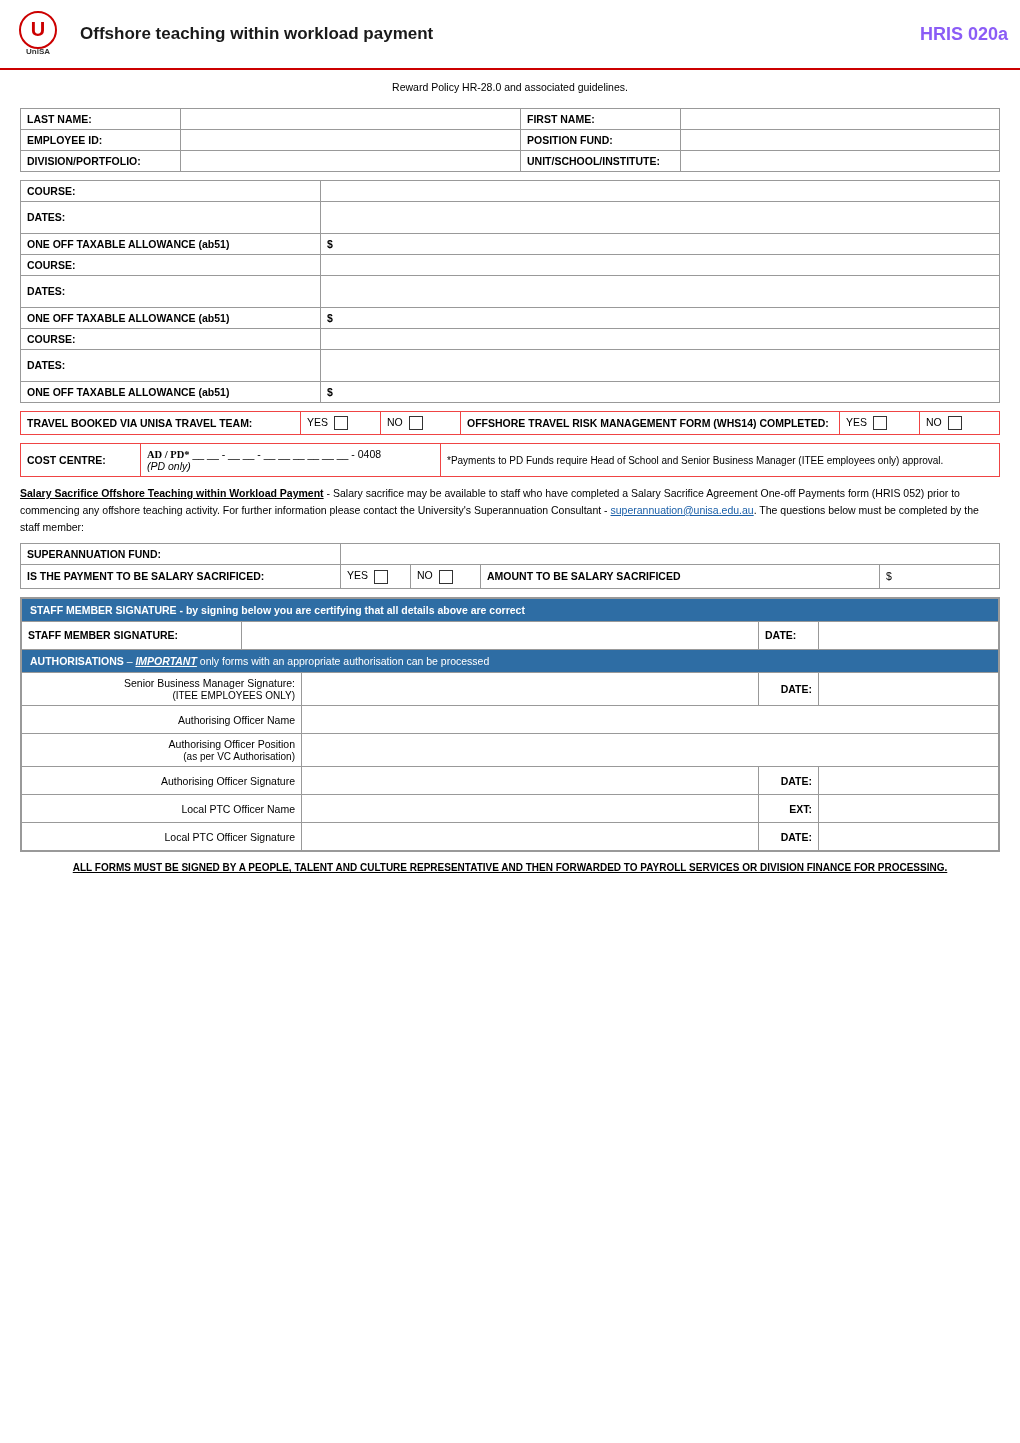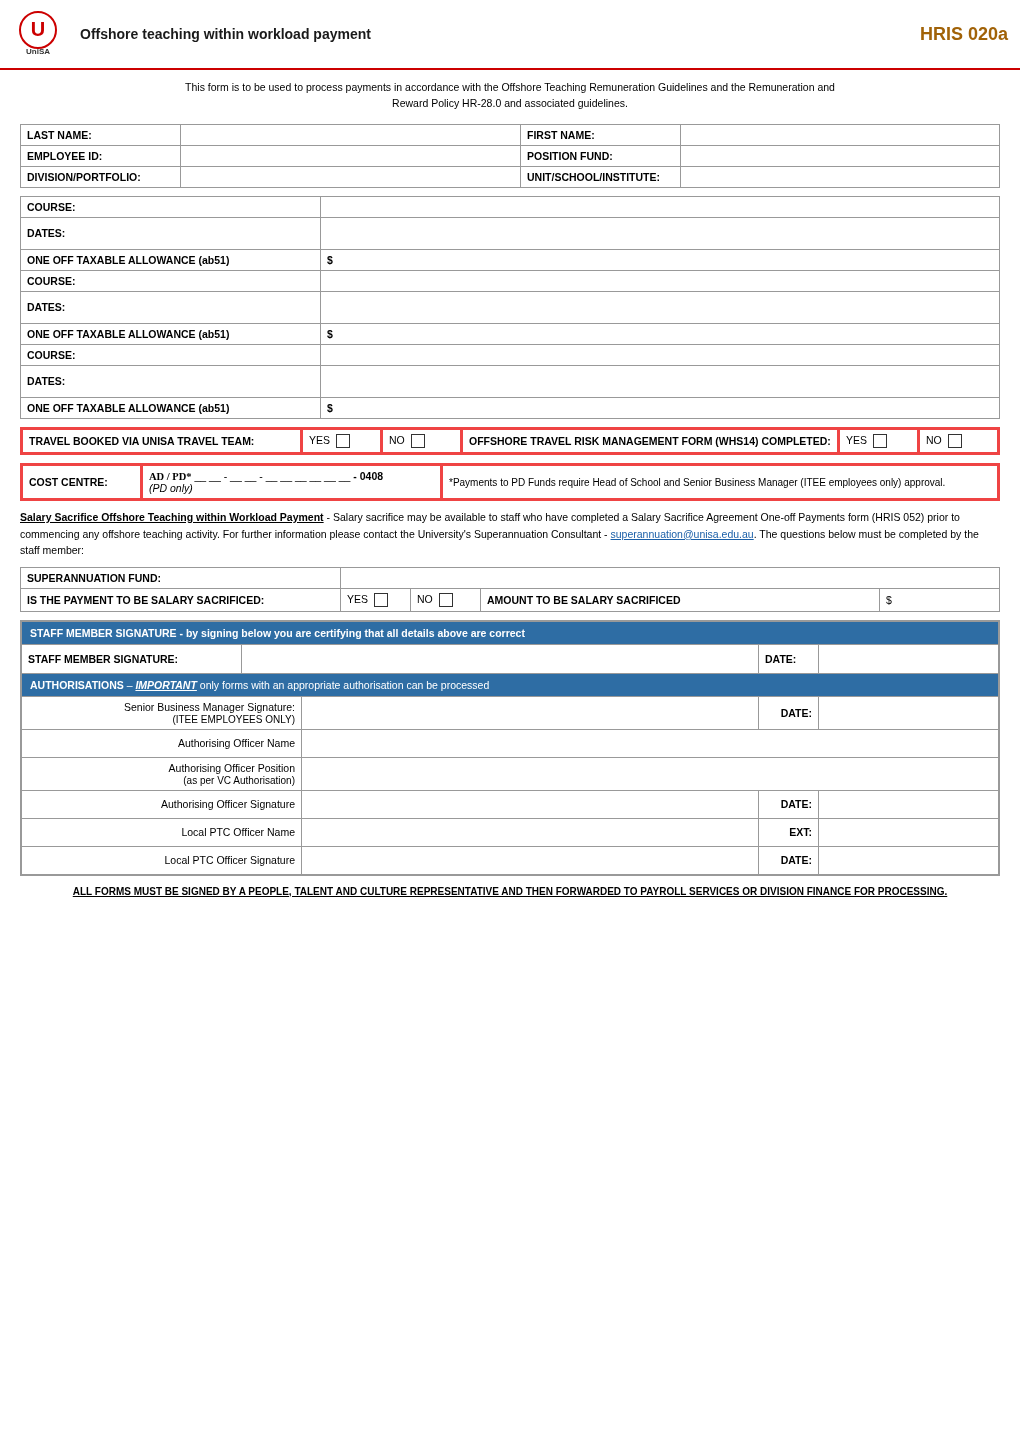--- a/index.html
+++ b/index.html
@@ -21,28 +21,28 @@
       background: #fff;
     }
     .header-logo {
       width: 52px;
       height: 52px;
       margin-right: 16px;
       flex-shrink: 0;
     }
     .header-title {
       flex: 1;
-      font-size: 14px;
+      font-size: 17px;
       font-weight: bold;
       color: #1a1a1a;
     }
     .header-code {
       font-size: 18px;
       font-weight: bold;
-      color: #a16207;
+      color: #8b5cf6;
     }
 
     
     .content {
       padding: 10px 20px 20px 20px;
     }
 
     .intro-text {
       text-align: center;
       font-size: 10.5px;
@@ -92,21 +92,21 @@
     .cb {
       width: 14px;
       height: 14px;
       border: 1px solid #333;
       display: inline-block;
       vertical-align: middle;
     }
 
     
     .travel-table td {
-      border: 3px solid #ef4444;
+      border: 1px solid #ef4444;
       vertical-align: middle;
     }
 
     
     .sacrifice-table td {
       border: 1px solid #999;
       vertical-align: middle;
     }
 
     
@@ -177,21 +177,20 @@
     <text x="26" y="28" text-anchor="middle" font-size="20" font-weight="bold" fill="#c00" font-family="Arial">U</text>
     <text x="26" y="46" text-anchor="middle" font-size="8" font-weight="bold" fill="#333" font-family="Arial">UniSA</text>
   </svg>
   <span class="header-title">Offshore teaching within workload payment</span>
   <span class="header-code">HRIS 020a</span>
 </div>
 
 <div class="content">
 
   <div class="intro-text">
-    <div>This form is to be used to process payments in accordance with the Offshore Teaching Remuneration Guidelines and the Remuneration and</div>
     <div>Reward Policy HR-28.0 and associated guidelines.</div>
   </div>
 
   <table class="personal-table">
     <tbody>
         <tr>
       <td class="label-cell" style="width:160px;">LAST NAME:</td>
       <td class="value-cell" style="width:340px;"></td>
       <td class="label-cell" style="width:160px;">FIRST NAME:</td>
       <td class="value-cell"></td>
@@ -299,21 +298,21 @@
 
   <div class="section-gap"></div>
 
   <table class="travel-table">
     <tbody>
         <tr>
       <td style="width:120px; font-weight:bold;">COST CENTRE:</td>
       <td style="width:300px;">
         <span style="font-weight:bold;font-family:Liberation Serif, serif;">AD / PD*</span>
         <span> __ __ - __ __ - __ __ __ __ __ __ </span>
-        <span style="font-weight:bold;">- 0408</span>
+        <span style="font-weight:normal;">- 0408</span>
         <br>
         <span style="font-style:italic;">(PD only)</span>
       </td>
       <td>
         <span class="cost-centre-note">*Payments to PD Funds require Head of School and Senior Business Manager (ITEE employees only) approval.</span>
       </td>
     </tr>
   </tbody>
     </table>
 

